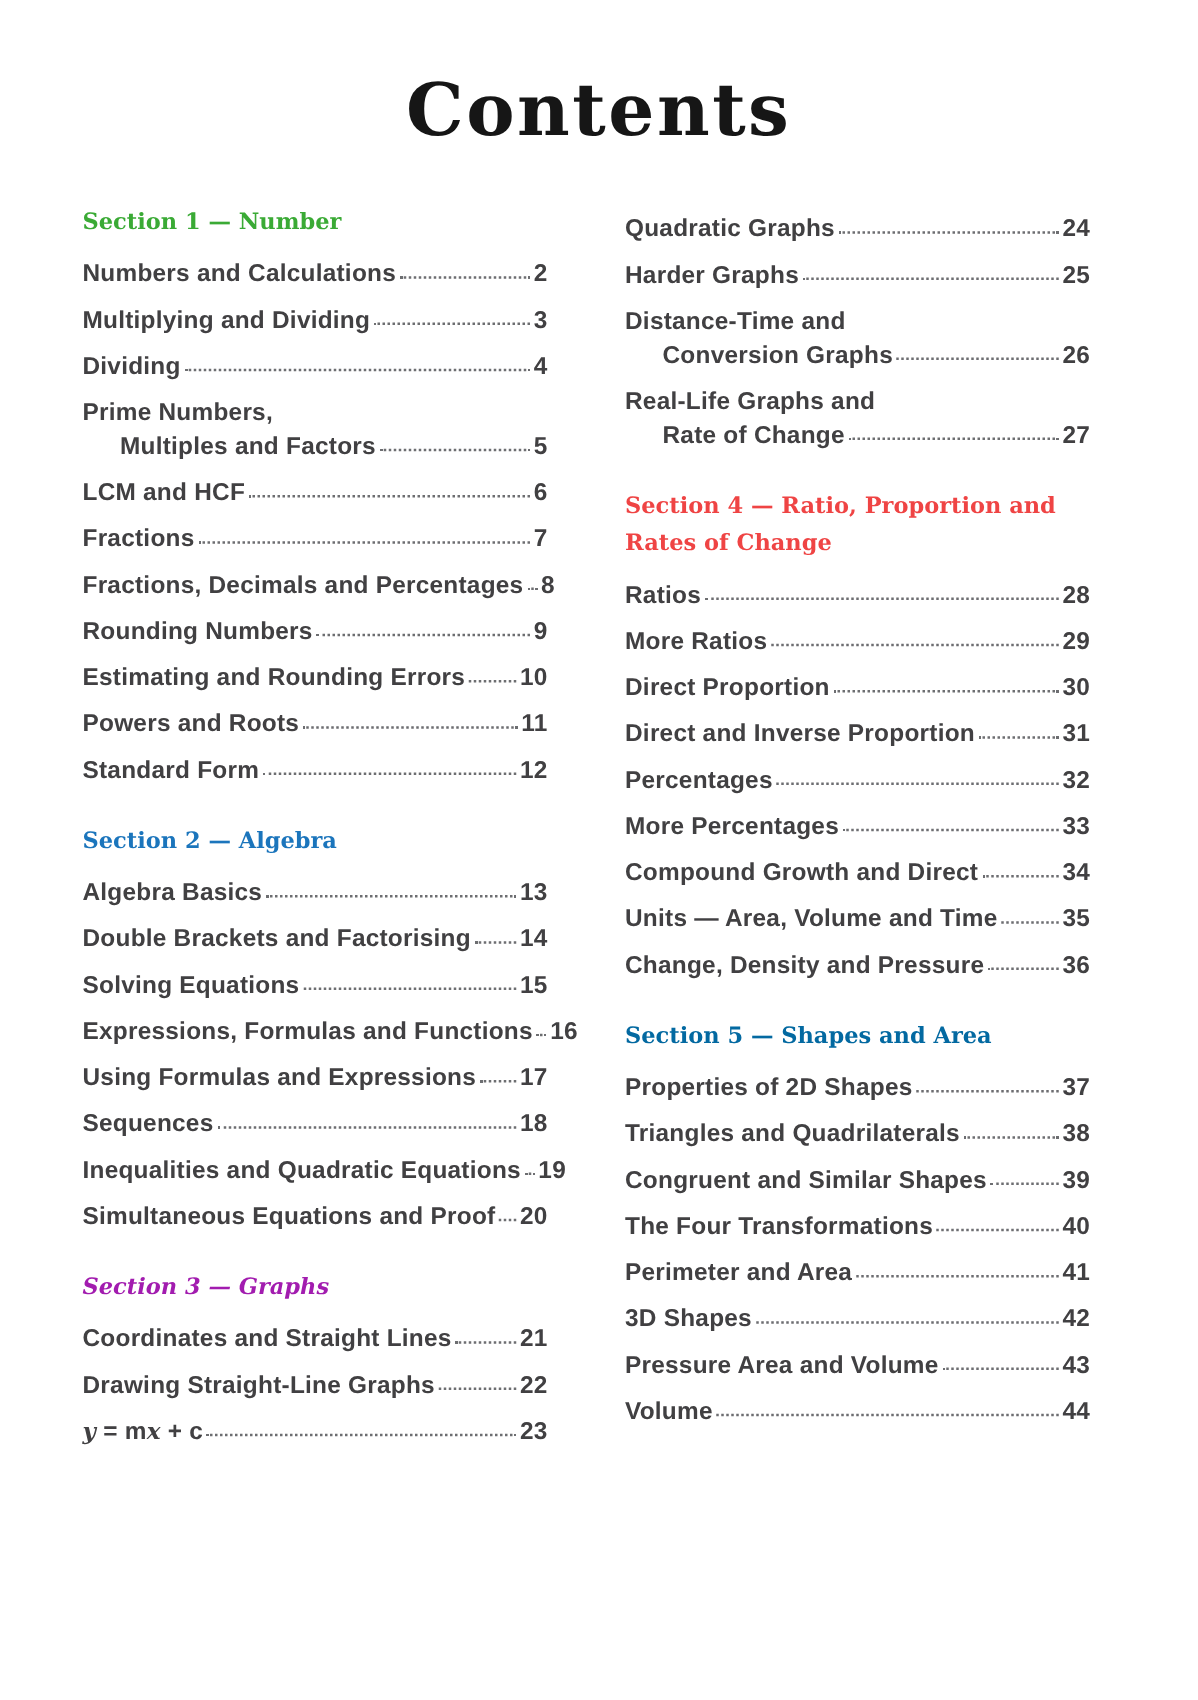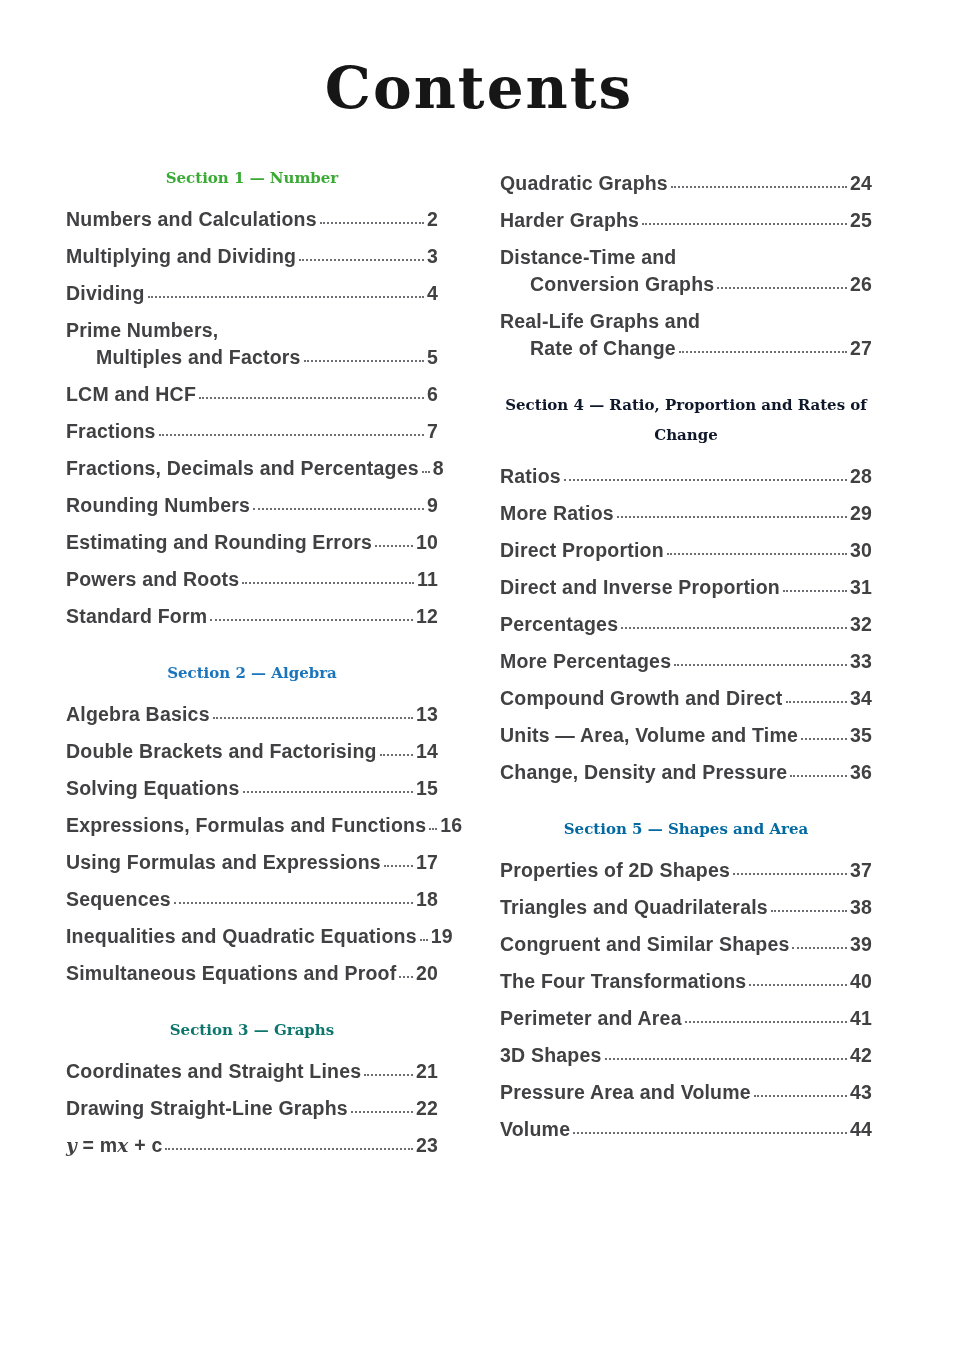--- a/index.html
+++ b/index.html
@@ -9,22 +9,22 @@
   }
   h1.title {
     font-family:"DejaVu Serif", serif; font-weight:700; font-size:58px;
     line-height:1.05; text-align:center; margin:58px 0 0; color:#161616;
     letter-spacing:2px;
   }
   .cols { display:flex; gap:62px; padding:44px 86px 0 66px; }
   .col { flex:1; min-width:0; }
   .col.right { padding-top:9px; }
   h2.sec {
-    font-family:"DejaVu Serif", serif; font-weight:700; font-size:15px;
-    line-height:30px; margin:0 0 15px; letter-spacing:0;text-align:center;
+    font-family:"DejaVu Serif", serif; font-weight:700; font-size:18px;
+    line-height:30px; margin:0 0 15px; letter-spacing:0;
   }
   h2.sec.mt { margin-top:30px; }
   .row {
     display:flex; align-items:baseline; font-size:19.5px; line-height:23px;
     margin-bottom:14px; letter-spacing:0.2px; font-weight:700;
   }
   .row .lbl { white-space:nowrap; }
   .row .lbl i { font-style:italic; font-family:"DejaVu Serif", serif; font-size:18.5px; }
   .leader {
     flex:1; min-width:8px; border-bottom:2px dotted #6d6e71;
@@ -141,21 +141,21 @@
           <span class="lbl">Inequalities and Quadratic Equations</span>
           <span class="leader"></span>
           <span class="num">19</span>
         </div>
       <div class="row">
           <span class="lbl">Simultaneous Equations and Proof</span>
           <span class="leader"></span>
           <span class="num">20</span>
         </div>
 
-      <h2 class="sec mt" style="color: #0f766e;">Section 3 — Graphs</h2>
+      <h2 class="sec mt" style="color: #a21caf; font-style: italic;">Section 3 — Graphs</h2>
 
       <div class="row">
           <span class="lbl">Coordinates and Straight Lines</span>
           <span class="leader"></span>
           <span class="num">21</span>
         </div>
       <div class="row">
           <span class="lbl">Drawing Straight-Line Graphs</span>
           <span class="leader"></span>
           <span class="num">22</span>
@@ -189,21 +189,21 @@
         </div>
       <div class="row first">
           <span class="lbl">Real-Life Graphs and</span>
         </div>
       <div class="row cont">
           <span class="lbl">Rate of Change</span>
           <span class="leader"></span>
           <span class="num">27</span>
         </div>
 
-      <h2 class="sec mt" style="color: #0f172a;">Section 4 — Ratio, Proportion and Rates of Change</h2>
+      <h2 class="sec mt" style="color: #ef4444;">Section 4 — Ratio, Proportion and Rates of Change</h2>
 
       <div class="row">
           <span class="lbl">Ratios</span>
           <span class="leader"></span>
           <span class="num">28</span>
         </div>
       <div class="row">
           <span class="lbl">More Ratios</span>
           <span class="leader"></span>
           <span class="num">29</span>

